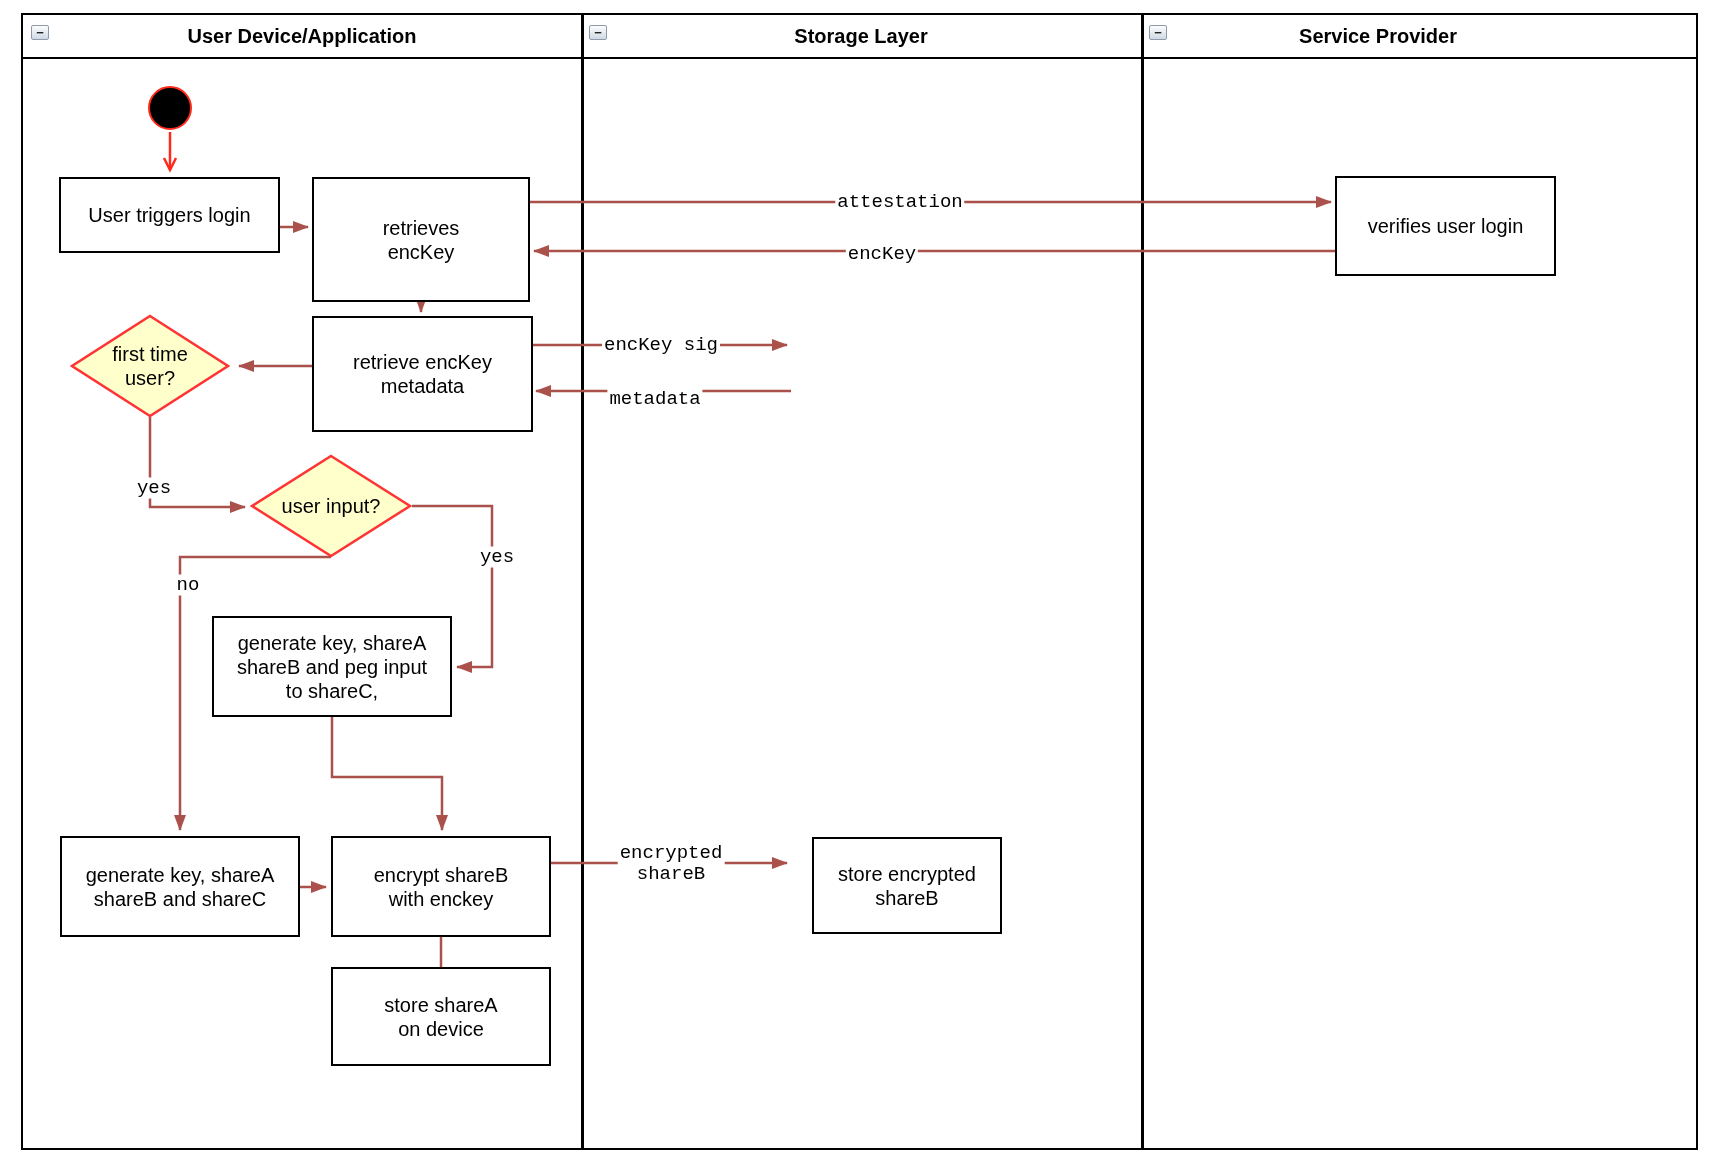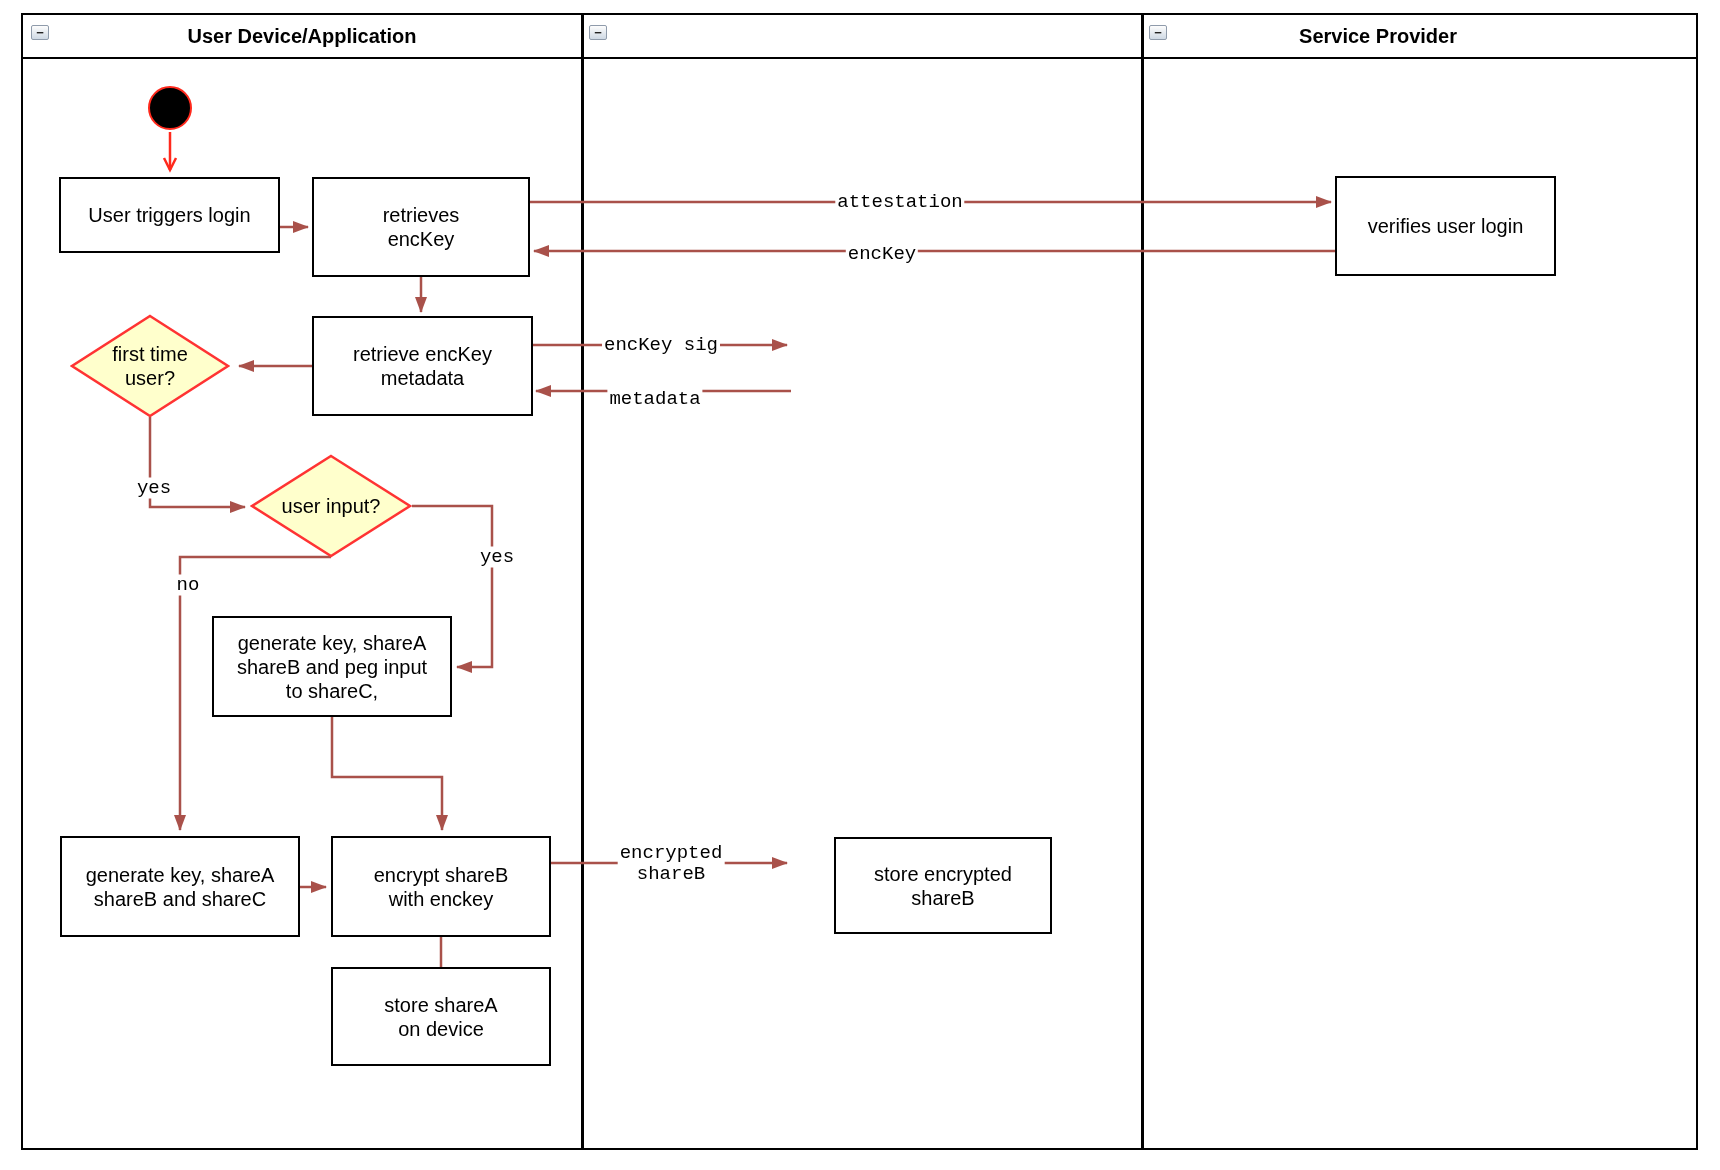--- a/index.html
+++ b/index.html
@@ -55,20 +55,21 @@
 <body>
 
 <div class="canvas">
 
   <div class="pool">
     <div class="lane-header-row"></div>
     <div class="lane-divider" style="left:558px"></div>
     <div class="lane-divider" style="left:1118px"></div>
 
     <div class="lane-title" style="left:0;width:558px">User Device/Application</div>
+    <div class="lane-title" style="left:558px;width:560px">Storage Layer</div>
     <div class="lane-title" style="left:1118px;width:474px">Service Provider</div>
 
     <div class="collapse-btn" style="left:8px;top:10px">−</div>
     <div class="collapse-btn" style="left:566px;top:10px">−</div>
     <div class="collapse-btn" style="left:1126px;top:10px">−</div>
   </div>
 
   <svg class="edges" viewBox="0 0 1720 1170">
     <defs>
       <marker id="arrow-brown" markerUnits="userSpaceOnUse" markerWidth="18" markerHeight="14" refX="16" refY="7" orient="auto">
@@ -96,30 +97,30 @@
       <path d="M441,937 V1012" marker-end="url(#arrow-brown)"></path>
     </g>
   </svg>
 
   <div class="start-node"></div>
 
   <div class="node" style="left:59px;top:177px;width:221px;height:76px">
     <span class="node-label">User triggers login</span>
   </div>
 
-  <div class="node" style="left:312px;top:177px;width:218px;height:100px">
+  <div class="node" style="left:312px;top:177px;width:218px;height:125px">
     <span class="node-label">retrieves
 encKey</span>
   </div>
 
   <div class="node" style="left:1335px;top:176px;width:221px;height:100px">
     <span class="node-label">verifies user login</span>
   </div>
 
-  <div class="node" style="left:312px;top:316px;width:221px;height:100px">
+  <div class="node" style="left:312px;top:316px;width:221px;height:116px">
     <span class="node-label">retrieve encKey
 metadata</span>
   </div>
 
 
   <div class="node" style="left:212px;top:616px;width:240px;height:101px">
     <span class="node-label">generate key, shareA
 shareB and peg input
 to shareC,</span>
   </div>
@@ -127,21 +128,21 @@
   <div class="node" style="left:60px;top:836px;width:240px;height:101px">
     <span class="node-label">generate key, shareA
 shareB and shareC</span>
   </div>
 
   <div class="node" style="left:331px;top:836px;width:220px;height:101px">
     <span class="node-label">encrypt shareB
 with enckey</span>
   </div>
 
-  <div class="node" style="left:834px;top:837px;width:218px;height:97px">
+  <div class="node" style="left:812px;top:837px;width:190px;height:97px">
     <span class="node-label">store encrypted
 shareB</span>
   </div>
 
   <div class="node" style="left:331px;top:967px;width:220px;height:99px">
     <span class="node-label">store shareA
 on device</span>
   </div>
 
   <div class="decision" style="left:70px;top:314px;width:160px;height:104px">

